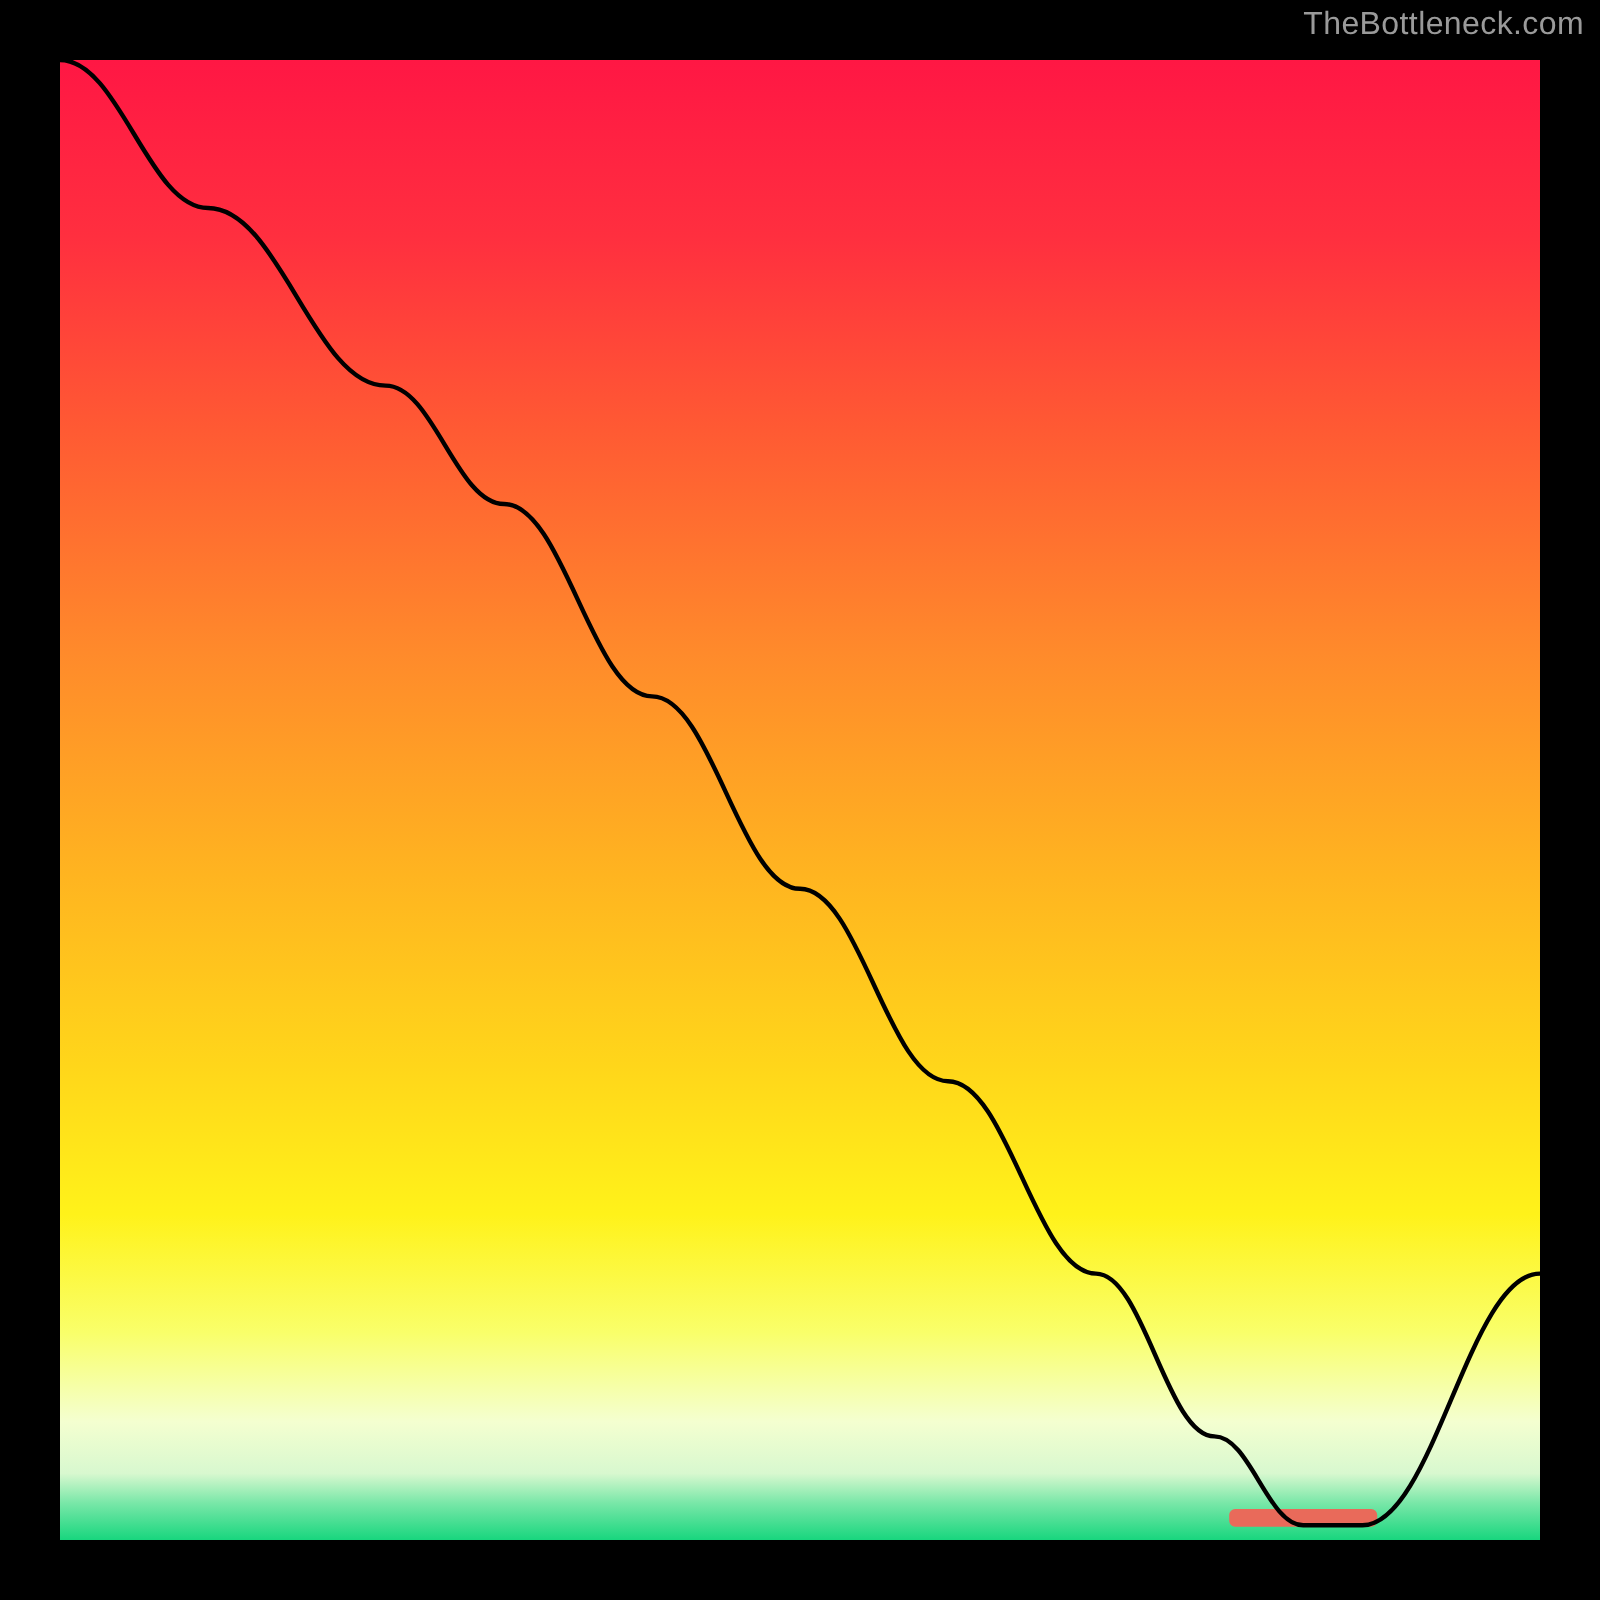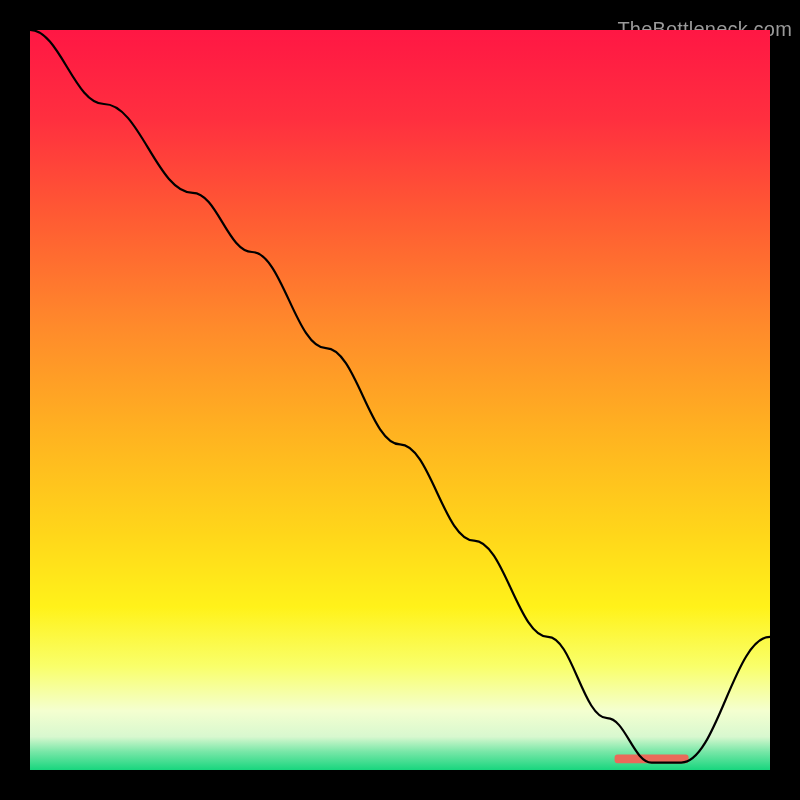--- a/index.html
+++ b/index.html
@@ -11,24 +11,24 @@
     font-family: Arial, Helvetica, sans-serif;
     overflow: hidden;
   }
   .frame {
     position: relative;
     width: 800px;
     height: 800px;
   }
   .watermark {
     position: absolute;
-    top: 18px;
+    top: 4px;
     right: 8px;
     color: #9a9a9a;
-    font-size: 20px;
+    font-size: 16px;
     font-weight: 500;
     letter-spacing: 0.2px;
   }
   .plot-wrap {
     position: absolute;
     left: 30px;
     top: 30px;
     width: 740px;
     height: 740px;
   }

